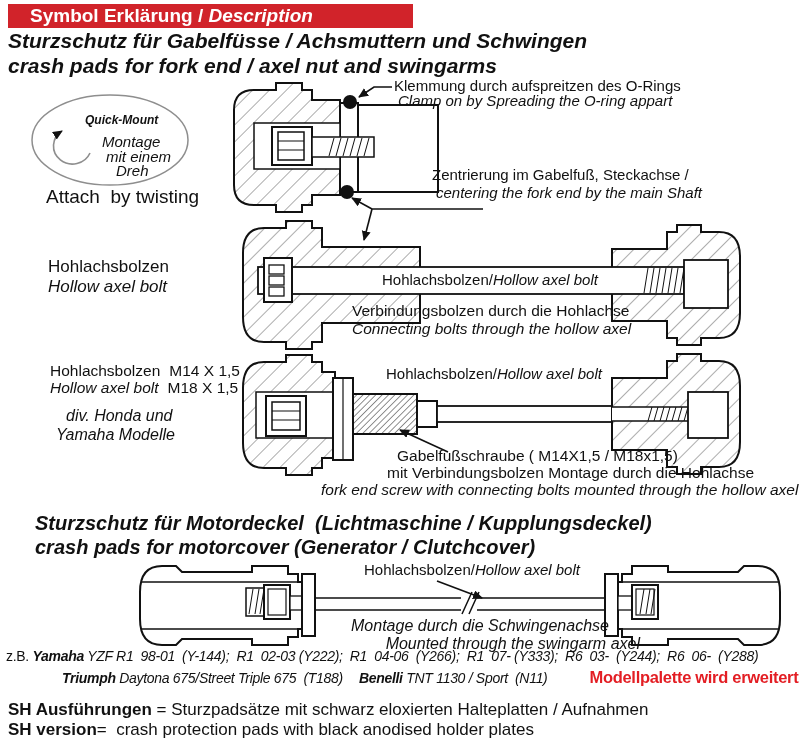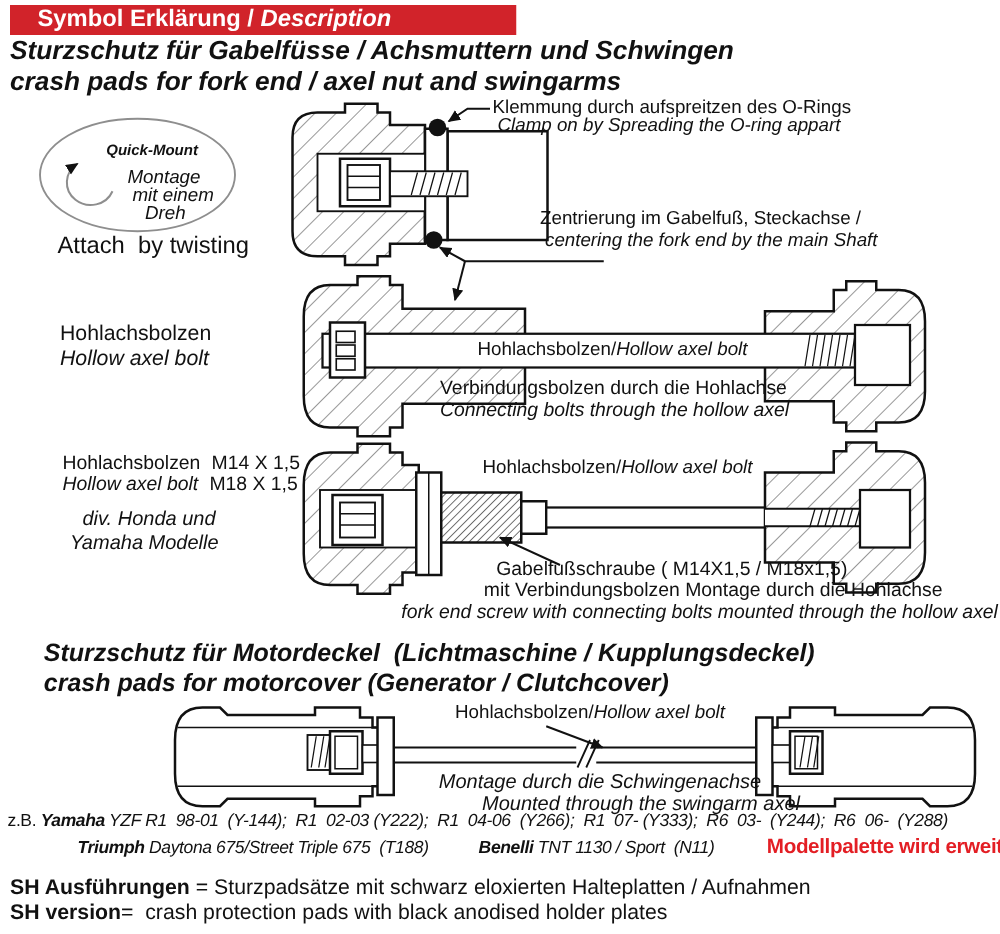--- a/index.html
+++ b/index.html
@@ -160,18 +160,18 @@
 
   <div class="abs title2" style="left:8px;top:512px;">Sturzschutz für Motordeckel  (Lichtmaschine / Kupplungsdeckel)</div>
   <div class="abs title2" style="left:8px;top:536px;">crash pads for motorcover (Generator / Clutchcover)</div>
 
   <div class="abs ann" style="left:364px;top:561px;"><span>Hohlachsbolzen/</span><span class="i">Hollow axel bolt</span></div>
 
   <div class="abs i" style="left:320px;top:617px;width:320px;text-align:center;font-size:16px;">Montage durch die Schwingenachse</div>
   <div class="abs i" style="left:320px;top:635px;width:320px;text-align:right;font-size:16px;">Mounted through the swingarm axel</div>
 
   <div class="abs models" style="left:6px;top:648px;"><span style="font-style:normal;">z.B. </span><span class="bi">Yamaha</span><span> YZF R1  98-01  (Y-144);  R1  02-03 (Y222);  R1  04-06  (Y266);  R1  07- (Y333);  R6  03-  (Y244);  R6  06-  (Y288)</span></div>
-  <div class="abs models" style="left:62px;top:668px;"><span class="bi">Triumph</span><span> Daytona 675/Street Triple 675  (T188)</span><span class="bi" style="margin-left:40px;">Benelli</span><span> TNT 1130 / Sport  (N11)</span><span class="red" style="margin-left:42px;">Modellpalette wird erweitert</span></div>
+  <div class="abs models" style="left:62px;top:668px;"><span class="bi">Triumph</span><span> Daytona 675/Street Triple 675  (T188)</span><span class="bi" style="margin-left:16px;">Benelli</span><span> TNT 1130 / Sport  (N11)</span><span class="red" style="margin-left:42px;">Modellpalette wird erweitert</span></div>
 
   <div class="abs foot" style="left:8px;top:700px;"><span class="b">SH Ausführungen</span><span> = Sturzpadsätze mit schwarz eloxierten Halteplatten / Aufnahmen</span></div>
   <div class="abs foot" style="left:8px;top:720px;"><span class="b">SH version</span><span>=  crash protection pads with black anodised holder plates</span></div>
 
 </div>
 
 </body></html>

